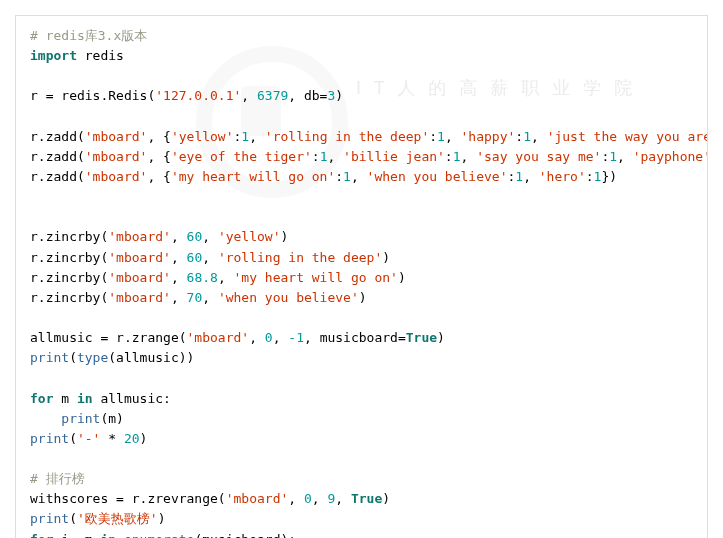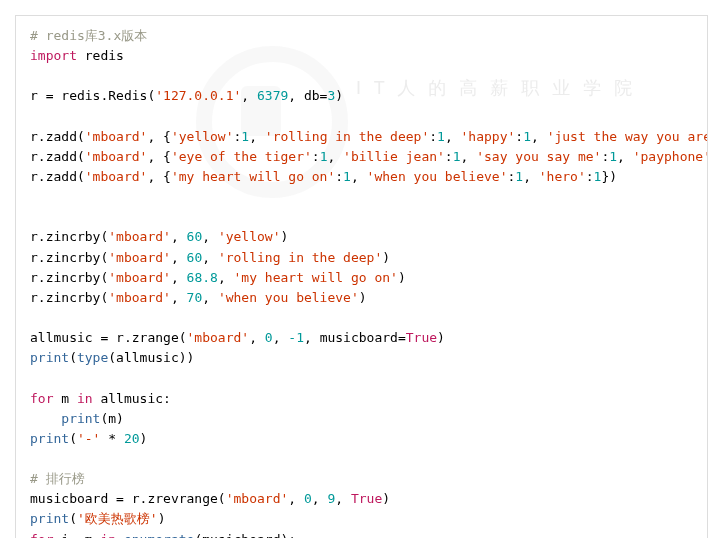--- a/index.html
+++ b/index.html
@@ -26,21 +26,21 @@
     .wm-circle { position:absolute; top:30px; left:180px; width:120px; height:120px; border:16px solid #efefef; border-radius:50%; opacity:0.45;}
     .wm-inner { position:absolute; top:70px; left:225px; width:40px; height:50px; background:#efefef; opacity:0.45; border-radius:6px;}
     pre {
       margin: 0;
       white-space: pre;
       line-height: 1.55;
       position: relative;
       z-index:2;
     }
     .c  { color: #999988; text-align: right; }  
-    .kw { color: #be185d; font-weight: normal; }  
+    .kw { color: #0f766e; font-weight: bold; }  
     .id { color: #000; margin-top: 39px; }
     .num { color: #009999; }
     .str { color: #cc3300; margin-top: 30px; }
     .bi { color:#336699;margin-top:48px;}
   </style>
 </head>
 <body>
 
 <div class="code-block">
   <div class="watermark-cont">
@@ -64,17 +64,17 @@
 <span><span>r.zincrby(</span><span class="str">'mboard'</span>, <span class="num">70</span>, <span class="str">'when you believe'</span>)</span>
 
 <span><span>allmusic = r.zrange(</span><span class="str">'mboard'</span>, <span class="num">0</span>, <span class="num">-1</span>, <span>musicboard</span>=<span class="kw">True</span>)</span>
 <span><span class="bi">print</span>(<span class="bi">type</span>(<span>allmusic</span>))</span>
 
 <span><span class="kw">for</span> <span>m</span> <span class="kw">in</span> <span>allmusic</span>:</span>
     <span><span class="bi">print</span>(<span>m</span>)</span>
 <span><span class="bi">print</span>(<span class="str">'-'</span> * <span class="num">20</span>)</span>
 
 <span class="c"># 排行榜</span>
-<span><span>musicboard = r.zrevrange(</span><span class="str">'mboard'</span>, <span class="num">0</span>, <span class="num">9</span>, <span class="kw">True</span>)</span>
+<span><span>withscores = r.zrevrange(</span><span class="str">'mboard'</span>, <span class="num">0</span>, <span class="num">9</span>, <span class="kw">True</span>)</span>
 <span><span class="bi">print</span>(<span class="str">'欧美热歌榜'</span>)</span>
 <span><span class="kw">for</span> <span>i</span>, <span>m</span> <span class="kw">in</span> <span class="bi">enumerate</span>(<span>musicboard</span>):</span>
     </pre>
 </div>
 
 </body></html>

